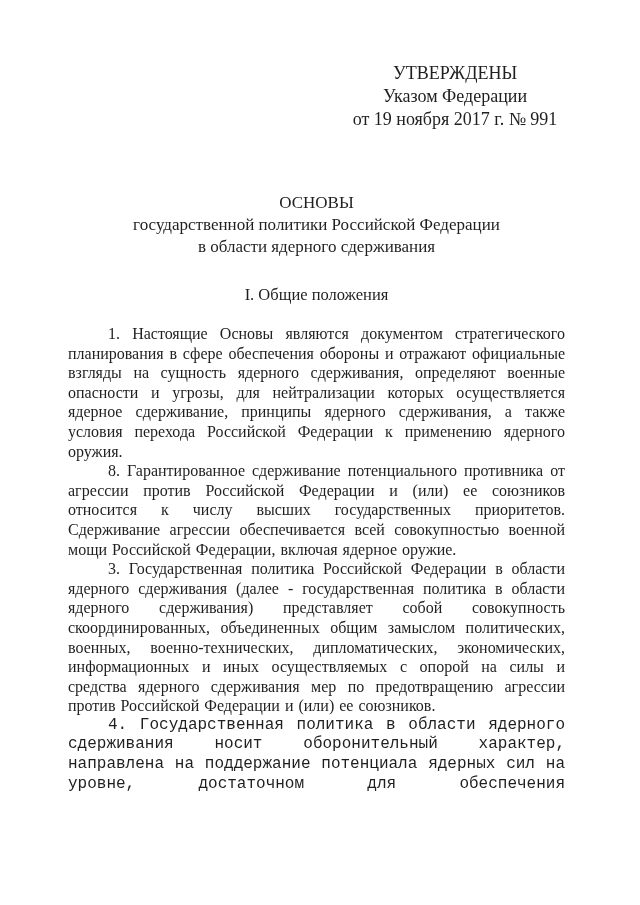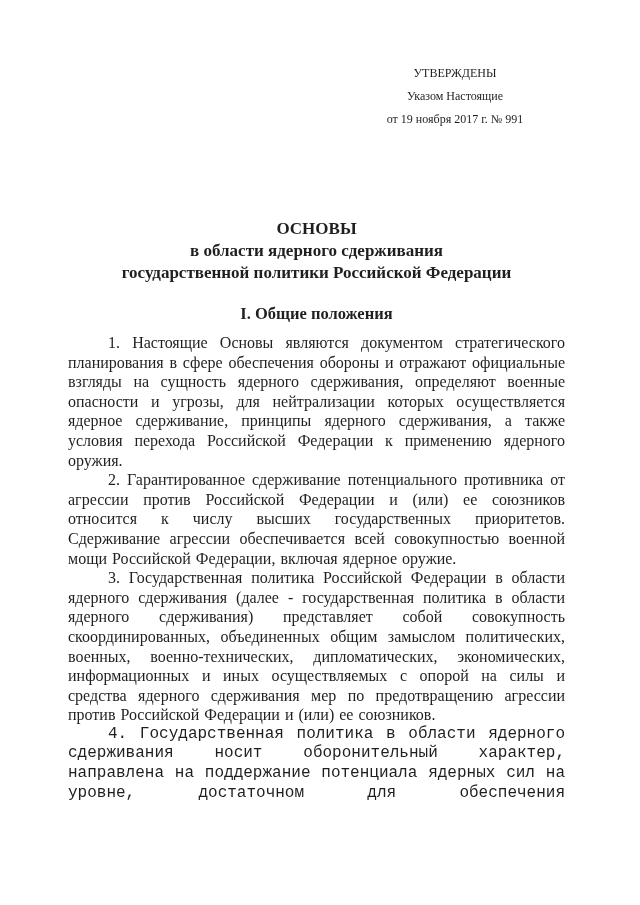--- a/index.html
+++ b/index.html
@@ -16,72 +16,72 @@
     font-family: "Liberation Serif", "DejaVu Serif", serif;
     box-sizing: border-box;
     padding: 62px 75px 0 68px;
     overflow: hidden;
   }
   
   .approval {
     width: 240px;
     margin: 0 -10px 0 auto;
     text-align: center;
-    font-size: 12px;
+    font-size: 18px;
     line-height: 23px;
   }
   .approval-line { white-space: nowrap; }
 
   .title-block {
-    margin-top: 87px;
+    margin-top: 61px;
     text-align: center;
-    font-weight: bold;
+    font-weight: normal;
     font-size: 17px;
     line-height: 22px;
   }
 
   .section-heading {
-    margin-top: 19px;
+    margin-top: 26px;
     text-align: center;
     font-size: 16.5px;
     line-height: 22px;
-    font-weight: bold;
+    font-weight: normal;
   }
 
-  .body-text { margin-top: 8px; }
+  .body-text { margin-top: 18px; }
   .para {
     margin: 0;
     font-size: 16px;
     line-height: 19.6px;
     text-align: justify;
     text-indent: 40px;
     word-spacing: 1px;
   }
   
   .para-continues { text-align-last: justify; font-family: Liberation Mono, monospace; }
 </style>
 </head>
 <body>
 
 <div class="page">
 
   <div class="approval">
     <div class="approval-line">УТВЕРЖДЕНЫ</div>
-    <div class="approval-line">Указом Настоящие</div>
+    <div class="approval-line">Указом Федерации</div>
     <div class="approval-line">от 19 ноября 2017 г. № 991</div>
   </div>
 
   <div class="title-block">
     <div>ОСНОВЫ</div>
+    <div>государственной политики Российской Федерации</div>
     <div>в области ядерного сдерживания</div>
-    <div>государственной политики Российской Федерации</div>
   </div>
 
   <div class="section-heading">I. Общие положения</div>
 
   <div class="body-text">
     <p class="para">1. Настоящие Основы являются документом стратегического планирования в сфере обеспечения обороны и отражают официальные взгляды на сущность ядерного сдерживания, определяют военные опасности и угрозы, для нейтрализации которых осуществляется ядерное сдерживание, принципы ядерного сдерживания, а также условия перехода Российской Федерации к применению ядерного оружия.</p>
-    <p class="para">2. Гарантированное сдерживание потенциального противника от агрессии против Российской Федерации и (или) ее союзников относится к числу высших государственных приоритетов. Сдерживание агрессии обеспечивается всей совокупностью военной мощи Российской Федерации, включая ядерное оружие.</p>
+    <p class="para">8. Гарантированное сдерживание потенциального противника от агрессии против Российской Федерации и (или) ее союзников относится к числу высших государственных приоритетов. Сдерживание агрессии обеспечивается всей совокупностью военной мощи Российской Федерации, включая ядерное оружие.</p>
     <p class="para">3. Государственная политика Российской Федерации в области ядерного сдерживания (далее - государственная политика в области ядерного сдерживания) представляет собой совокупность скоординированных, объединенных общим замыслом политических, военных, военно-технических, дипломатических, экономических, информационных и иных осуществляемых с опорой на силы и средства ядерного сдерживания мер по предотвращению агрессии против Российской Федерации и (или) ее союзников.</p>
     <p class="para para-continues">4. Государственная политика в области ядерного сдерживания носит оборонительный характер, направлена на поддержание потенциала ядерных сил на уровне, достаточном для обеспечения</p>
   </div>
 
 </div>
 
 </body></html>

